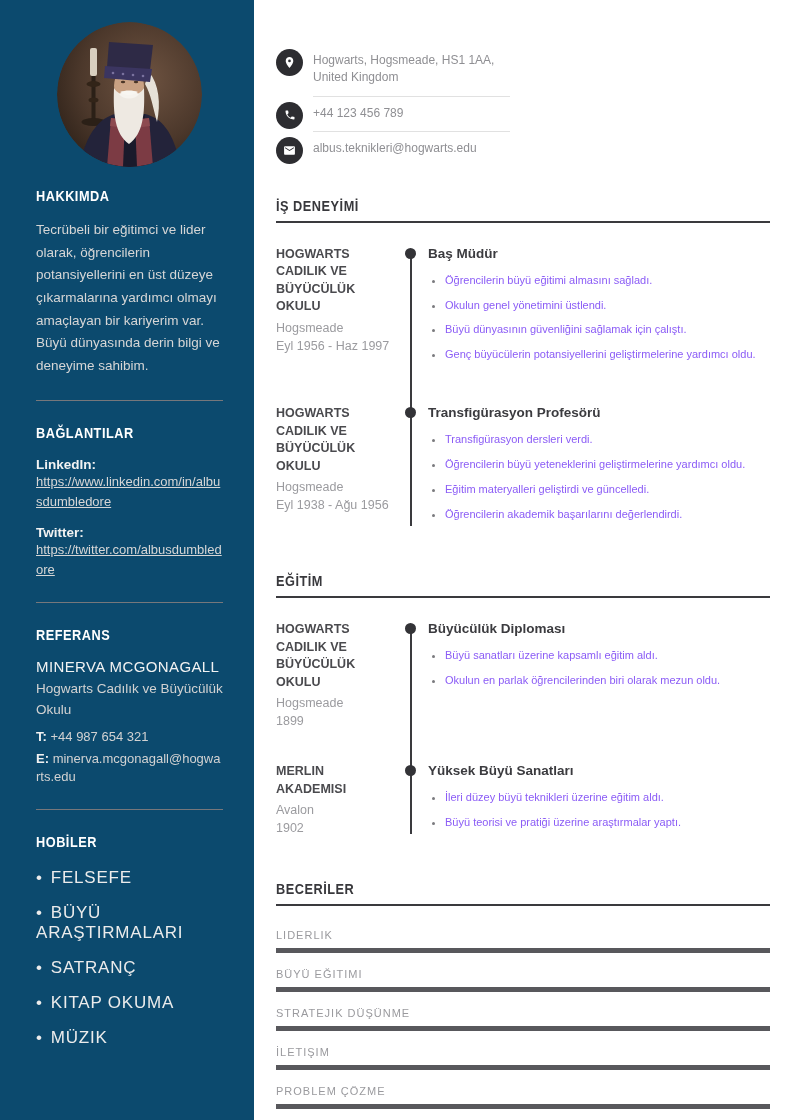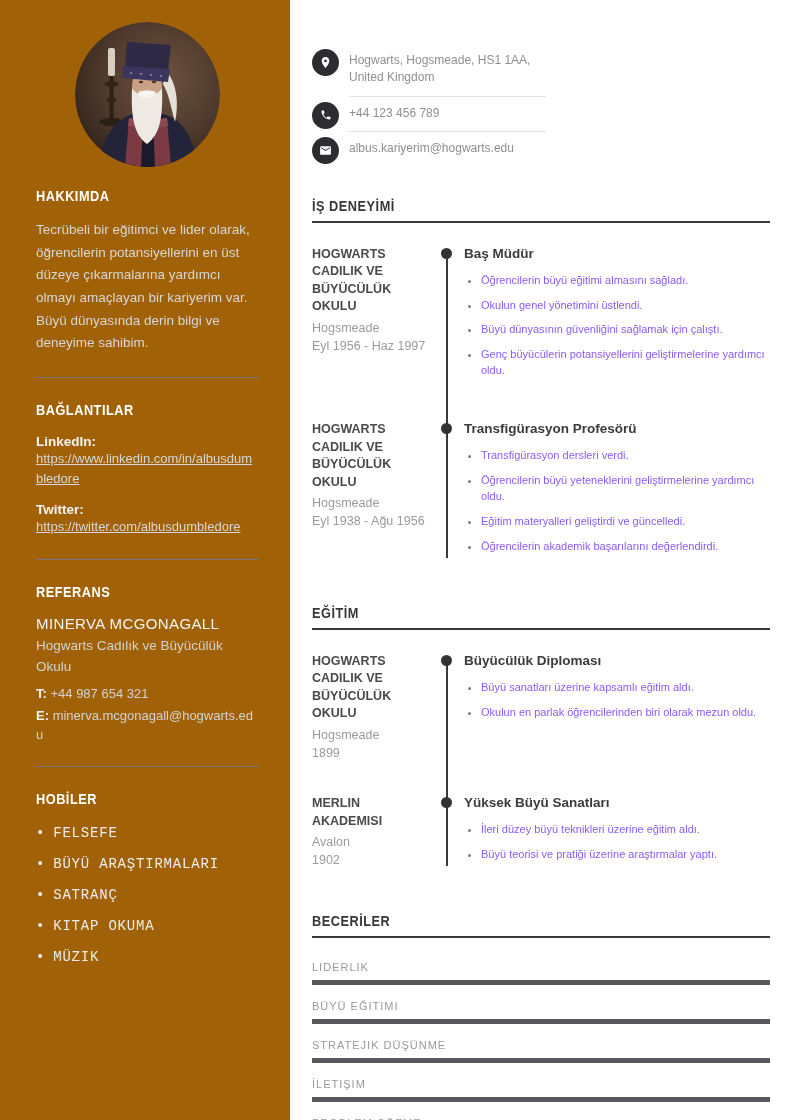--- a/index.html
+++ b/index.html
@@ -1,35 +1,35 @@
 <!DOCTYPE html>
 <html><head>
 <meta charset="utf-8">
 <style>
   * { margin: 0; padding: 0; box-sizing: border-box; }
   html, body { background: #ffffff; }
   body { font-family: "Liberation Sans", sans-serif; }
   .page { width: 794px; height: 1120px; display: flex; overflow: hidden; background: #ffffff; }
 
   
-  .sidebar { width: 290px; flex-shrink: 0; background: #a16207; color: #fff; padding: 22px 31px 20px 36px; }
+  .sidebar { width: 254px; flex-shrink: 0; background: #0c4a6e; color: #fff; padding: 22px 31px 20px 36px; }
   .photo-wrap { width: 145px; height: 145px; border-radius: 50%; overflow: hidden; margin: 0 auto 20px; }
   .photo-wrap svg { display: block; }
   .sb-title { font-size: 15px; font-weight: 800; letter-spacing: .6px; color: #ffffff;
               transform: scaleX(.85); transform-origin: left; white-space: nowrap; }
   .sb-divider { border: none; border-top: 1px solid #77777b; margin: 22px 0 23px; }
   .about-text { margin-top: 15px; font-size: 13.5px; line-height: 1.68; color: #d6d6d6; }
   .link-label { margin-top: 16px; font-size: 13.5px; font-weight: 700; color: #f2f2f2; }
   .sb-link { display: block; font-size: 13px; line-height: 1.55; color: #d6d6d6; word-break: break-all; margin-bottom: 13px; }
   .ref-name { margin-top: 15px; font-size: 15px; letter-spacing: .4px; color: #f2f2f2; font-weight: 400; }
   .ref-org { margin-top: 4px; font-size: 13.5px; line-height: 1.5; color: #d2d2d2; }
   .ref-line { margin-top: 8px; font-size: 13px; line-height: 1.45; color: #d2d2d2; word-break: break-all; }
   .ref-line b { color: #f2f2f2; }
   .hobby-list { list-style: none; margin-top: 18px; }
-  .hobby-list li { font-size: 14px; letter-spacing: .8px; color: #ececec; margin-bottom: 15px; font-family: Liberation Mono, monospace; }
+  .hobby-list li { font-size: 17px; letter-spacing: .8px; color: #ececec; margin-bottom: 15px; }
   .hobby-list li::before { content: "•"; margin-right: 8px; color: #ececec; }
 
   
   .main { flex: 1; padding: 44px 24px 0 22px; }
   .head { display: flex; justify-content: space-between; margin-bottom: 30px; }
   .name { font-size: 37px; font-weight: 800; line-height: 1.05; letter-spacing: .5px; color: #3b3b3e;
           transform: scaleX(.76); transform-origin: left; white-space: nowrap; }
   .job-title { margin-top: 9px; font-size: 10.5px; font-weight: 700; letter-spacing: 1.6px; color: #56565a;
                transform: scaleX(.9); transform-origin: left; }
   .contact { width: 234px; margin-top: 2px; }
@@ -193,21 +193,21 @@
               </svg>
           </span>
           <div class="c-text">+44 123 456 789</div>
         </div>
         <div class="c-row">
           <span class="c-icon">
             <svg width="13" height="13" viewBox="0 0 24 24" fill="#ffffff">
                 <path d="M20 4H4c-1.1 0-2 .9-2 2v12c0 1.1.9 2 2 2h16c1.1 0 2-.9 2-2V6c0-1.1-.9-2-2-2zm0 4-8 5-8-5V6l8 5 8-5v2z"></path>
               </svg>
           </span>
-          <div class="c-text">albus.kariyerim@hogwarts.edu</div>
+          <div class="c-text">albus.teknikleri@hogwarts.edu</div>
         </div>
       </div>
     </header>
 
     <section class="section">
       <div class="sec-head">
         <h2 class="sec-title">İŞ DENEYİMİ</h2>
       </div>
       <div class="timeline">
 

